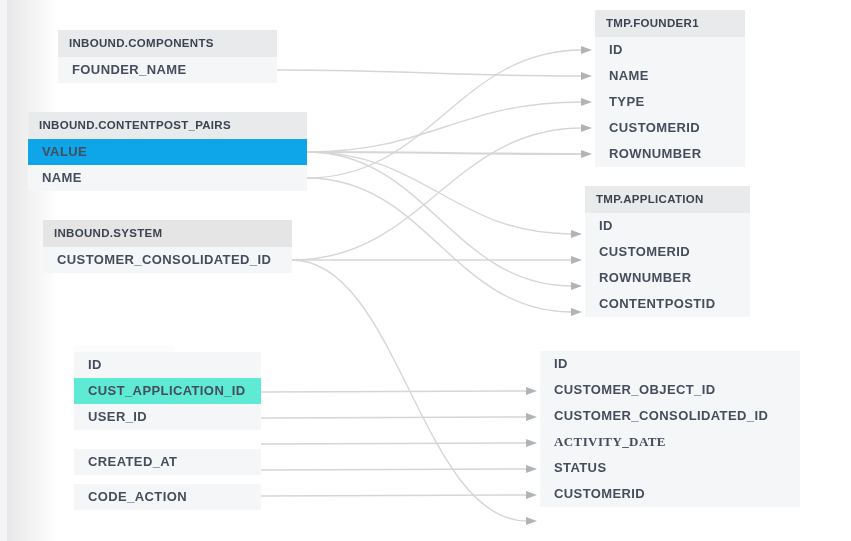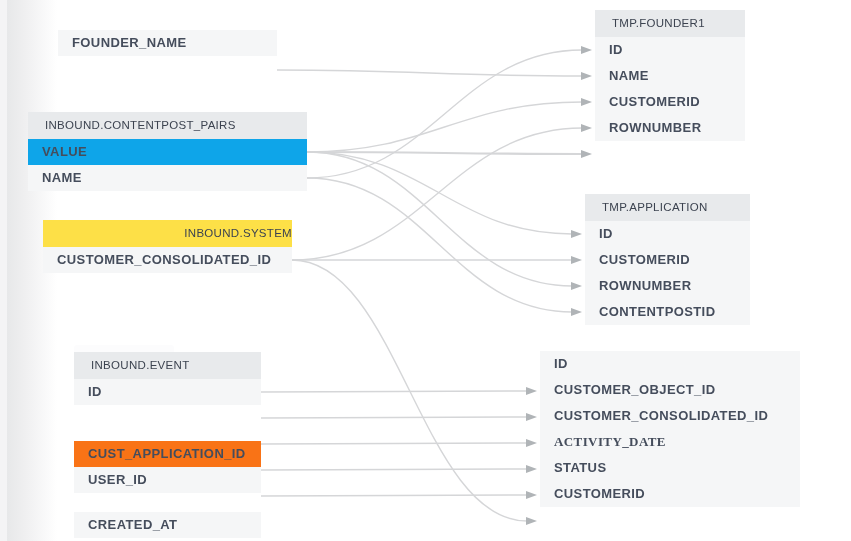--- a/index.html
+++ b/index.html
@@ -17,22 +17,22 @@
   }
   .bg-patch{
     position:absolute;border-radius:3px;background:#fcfcfd;
   }
   svg.edges{position:absolute;left:0;top:0;}
   .tbl{position:absolute;}
   .tbl-header{
     height:27px;line-height:27px;
     background:#e8eaec;
     color:#3c4350;
-    font-size:11.5px;font-weight:400;letter-spacing:.3px;
-    padding-left:17px;white-space:nowrap;overflow:hidden;
+    font-size:11.5px;font-weight:700;letter-spacing:.3px;
+    padding-left:11px;white-space:nowrap;overflow:hidden;
     box-sizing:border-box;
   }
   .tbl-row{
     height:26px;line-height:26px;
     background:#f5f6f7;
     color:#454d5c;
     font-size:13px;font-weight:700;letter-spacing:.4px;
     padding-left:14px;white-space:nowrap;overflow:hidden;
     box-sizing:border-box;
   }
@@ -71,47 +71,48 @@
       <polygon points="537,417 526,413 526,421" fill="#b0b4b7"></polygon>
       <path d="M 261 444 C 380.7 444, 407.3 443, 527 443" fill="none" stroke="#d5d6d8" stroke-width="1.4"></path>
       <polygon points="537,443 526,439 526,447" fill="#b0b4b7"></polygon>
       <path d="M 261 470 C 380.7 470, 407.3 469, 527 469" fill="none" stroke="#d5d6d8" stroke-width="1.4"></path>
       <polygon points="537,469 526,465 526,473" fill="#b0b4b7"></polygon>
       <path d="M 261 496 C 380.7 496, 407.3 495, 527 495" fill="none" stroke="#d5d6d8" stroke-width="1.4"></path>
       <polygon points="537,495 526,491 526,499" fill="#b0b4b7"></polygon>
     </svg>
   <div id="tables">
       <div class="tbl" style="left: 58px; top: 30px; width: 219px;">
+        <div class="tbl-header" style="background: rgb(232, 234, 236); color: rgb(60, 67, 80);">INBOUND.COMPONENTS</div>
         <div class="tbl-row" style="background: rgb(245, 246, 247); color: rgb(69, 77, 92);">FOUNDER_NAME</div>
       </div>
       <div class="tbl" style="left: 28px; top: 112px; width: 279px;">
         <div class="tbl-header" style="background: rgb(232, 234, 236); color: rgb(60, 67, 80);">INBOUND.CONTENTPOST_PAIRS</div>
         <div class="tbl-row" style="background: #0ea5e9; color: rgb(69, 77, 92);">VALUE</div>
         <div class="tbl-row" style="background: rgb(245, 246, 247); color: rgb(69, 77, 92);">NAME</div>
       </div>
       <div class="tbl" style="left: 43px; top: 220px; width: 249px;">
-        <div class="tbl-header" style="background: #fde047; color: rgb(60, 67, 80); text-align: right;">INBOUND.SYSTEM</div>
+        <div class="tbl-header" style="background: #e5e5e5; color: rgb(60, 67, 80);">INBOUND.SYSTEM</div>
         <div class="tbl-row" style="background: rgb(245, 246, 247); color: rgb(69, 77, 92);">CUSTOMER_CONSOLIDATED_ID</div>
       </div>
       <div class="tbl" style="left: 74px; top: 352px; width: 187px;">
-        <div class="tbl-header" style="background: rgb(232, 234, 236); color: rgb(60, 67, 80);">INBOUND.EVENT</div>
         <div class="tbl-row" style="background: rgb(245, 246, 247); color: rgb(69, 77, 92);">ID</div>
-        <div class="tbl-row" style="background: #f97316; color: rgb(69, 77, 92); margin-top: 36px;">CUST_APPLICATION_ID</div>
+        <div class="tbl-row" style="background: #5eead4; color: rgb(69, 77, 92);">CUST_APPLICATION_ID</div>
         <div class="tbl-row" style="background: rgb(245, 246, 247); color: rgb(69, 77, 92);">USER_ID</div>
         <div class="tbl-row" style="background: rgb(245, 246, 247); color: rgb(69, 77, 92); margin-top: 19px;">CREATED_AT</div>
         <div class="tbl-row" style="background: rgb(245, 246, 247); color: rgb(69, 77, 92); margin-top: 9px;">CODE_ACTION</div>
       </div>
       <div class="tbl" style="left: 595px; top: 10px; width: 150px;">
         <div class="tbl-header" style="background: rgb(232, 234, 236); color: rgb(60, 67, 80);">TMP.FOUNDER1</div>
         <div class="tbl-row" style="background: rgb(245, 246, 247); color: rgb(69, 77, 92);">ID</div>
         <div class="tbl-row" style="background: rgb(245, 246, 247); color: rgb(69, 77, 92);">NAME</div>
+        <div class="tbl-row" style="background: rgb(245, 246, 247); color: rgb(69, 77, 92);">TYPE</div>
         <div class="tbl-row" style="background: rgb(245, 246, 247); color: rgb(69, 77, 92);">CUSTOMERID</div>
         <div class="tbl-row" style="background: rgb(245, 246, 247); color: rgb(69, 77, 92);">ROWNUMBER</div>
       </div>
-      <div class="tbl" style="left: 585px; top: 194px; width: 165px;">
+      <div class="tbl" style="left: 585px; top: 186px; width: 165px;">
         <div class="tbl-header" style="background: rgb(232, 234, 236); color: rgb(60, 67, 80);">TMP.APPLICATION</div>
         <div class="tbl-row" style="background: rgb(245, 246, 247); color: rgb(69, 77, 92);">ID</div>
         <div class="tbl-row" style="background: rgb(245, 246, 247); color: rgb(69, 77, 92);">CUSTOMERID</div>
         <div class="tbl-row" style="background: rgb(245, 246, 247); color: rgb(69, 77, 92);">ROWNUMBER</div>
         <div class="tbl-row" style="background: rgb(245, 246, 247); color: rgb(69, 77, 92);">CONTENTPOSTID</div>
       </div>
       <div class="tbl" style="left: 540px; top: 351px; width: 260px;">
         <div class="tbl-row" style="background: rgb(245, 246, 247); color: rgb(69, 77, 92);">ID</div>
         <div class="tbl-row" style="background: rgb(245, 246, 247); color: rgb(69, 77, 92);">CUSTOMER_OBJECT_ID</div>
         <div class="tbl-row" style="background: rgb(245, 246, 247); color: rgb(69, 77, 92);">CUSTOMER_CONSOLIDATED_ID</div>

